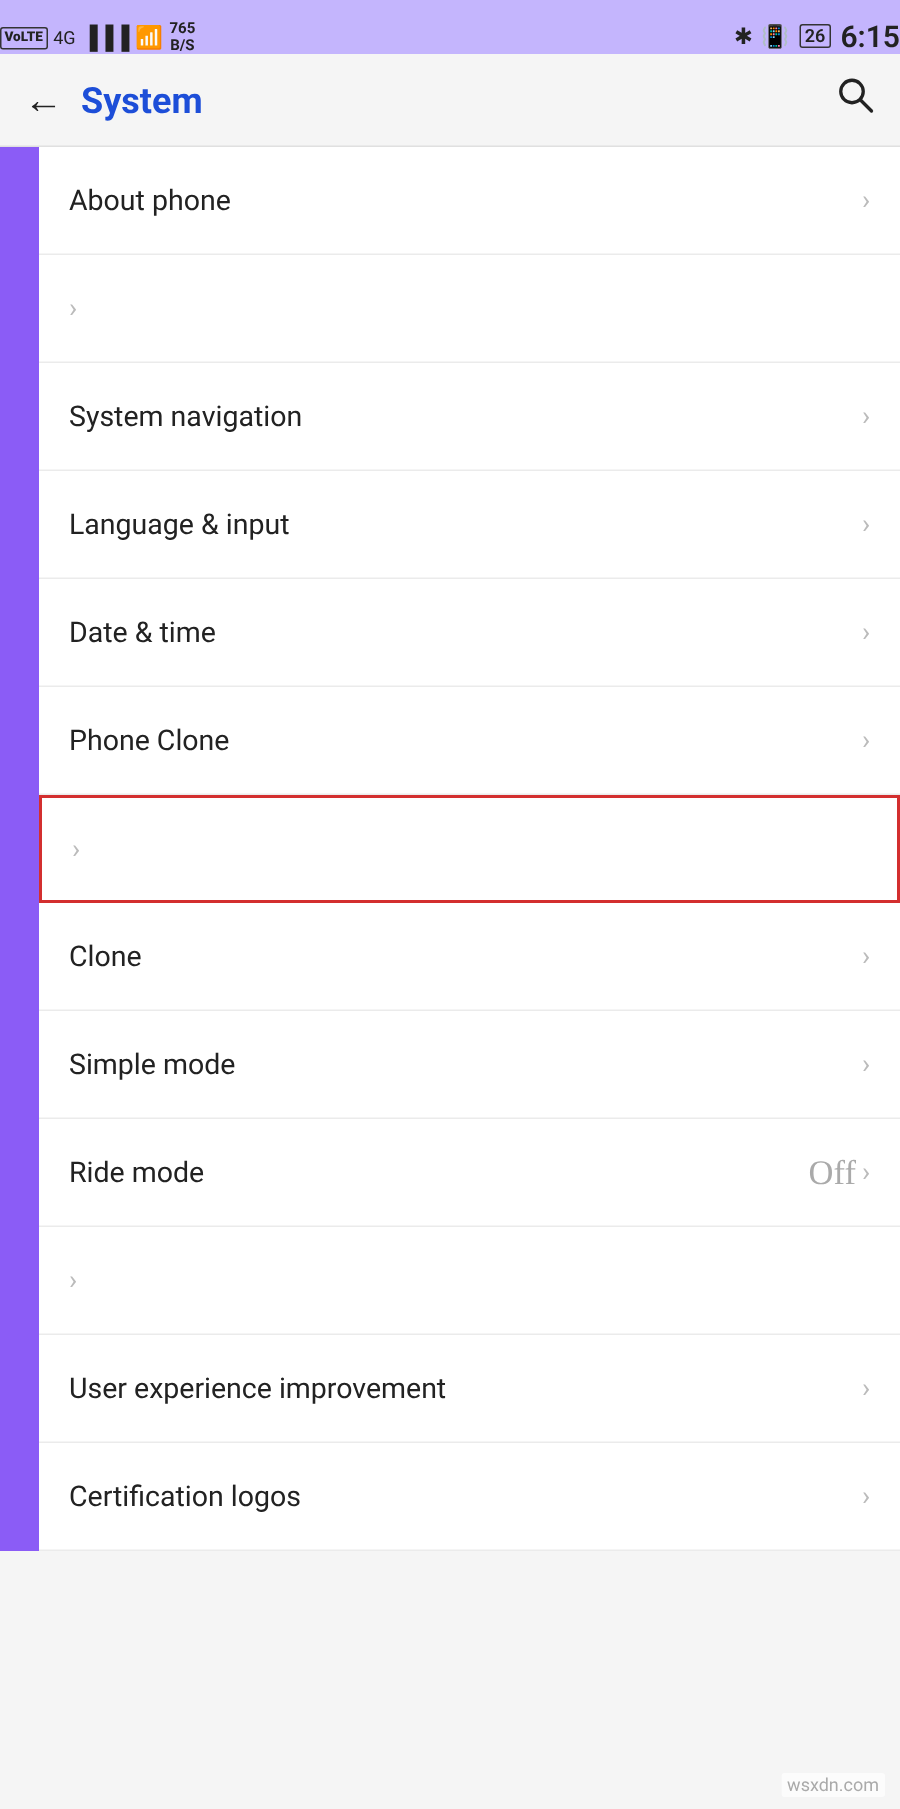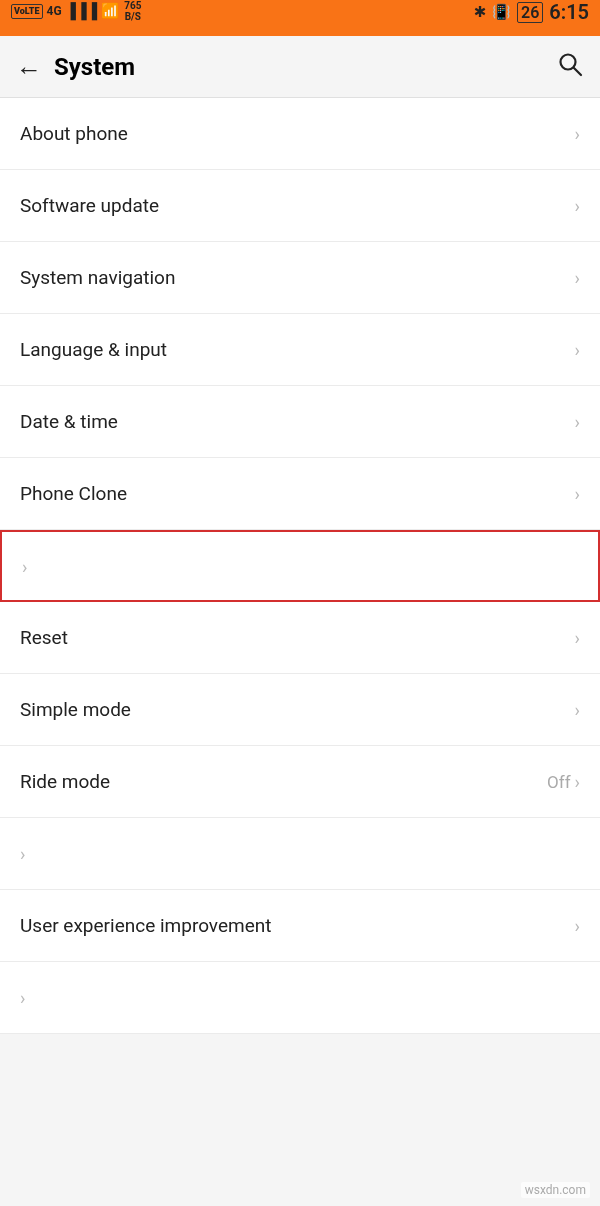--- a/index.html
+++ b/index.html
@@ -10,25 +10,25 @@
       min-height: 1206px;
       background: #f5f5f5;
       font-family: 'Roboto', Arial, sans-serif;
       color: #222;
     }
 
     
     .status-bar {
       width: 100%;
       height: 36px;
-      background: #f97316;
-      display: flex;
-      align-items: flex-start;
+      background: #c4b5fd;
+      display: flex;
+      align-items: flex-end;
       justify-content: space-between;
-      padding: 0 11px;
+      padding: 0 0;
       font-size: 13px;
       font-weight: 500;
     }
     .status-left {
       display: flex;
       align-items: center;
       gap: 4px;
       font-size: 12px;
       font-weight: 700;
     }
@@ -65,32 +65,33 @@
       gap: 12px;
     }
     .back-arrow {
       font-size: 26px;
       color: #222;
       cursor: pointer;
     }
     .app-bar-title {
       font-size: 24px;
       font-weight: 700;
-      color: #000000;
+      color: #1d4ed8;
     }
     .search-icon-btn {
       font-size: 26px;
       color: #222;
       cursor: pointer;
     }
 
     
     .settings-list {
       background: #8b5cf6;
       width: 100%;
+      padding-left: 26px;
     }
 
     .settings-item {
       display: flex;
       align-items: center;
       justify-content: space-between;
       padding: 0 20px;
       min-height: 72px;
       background: #fff;
       border-bottom: 1px solid #ebebeb;
@@ -111,22 +112,23 @@
     }
 
     .item-right {
       display: flex;
       align-items: center;
       gap: 4px;
       color: #aaa;
     }
 
     .item-value {
-      font-size: 17px;
+      font-size: 23px;
       color: #aaa;
+      font-family: Liberation Serif, serif;
     }
 
     .chevron {
       font-size: 18px;
       color: #bbb;
     }
 
     
     .watermark {
       position: fixed;
@@ -138,29 +140,29 @@
       padding: 1px 4px;
       border-radius: 2px;
     }
   </style>
 </head>
 <body>
 
 <div class="status-bar">
   <div class="status-left">
     <span class="volte-badge">VoLTE</span>
-    <span style="font-size:12px;font-weight:700;">4G</span>
+    <span style="font-size:12px;font-weight:400;">4G</span>
     <span style="font-size:15px;">▐▐▐</span>
     <span style="font-size:15px;">📶</span>
     <span style="font-size:10px;line-height:1.1;text-align:center;">765<br>B/S</span>
   </div>
   <div class="status-right">
     <span style="font-size:15px;">✱</span>
     <span style="font-size:15px;">📳</span>
-    <span style="border:1.5px solid #333;border-radius:2px;font-size:16px;padding:0 3px;font-weight:600;">26</span>
+    <span style="border:1.5px solid #333;border-radius:2px;font-size:12px;padding:0 3px;font-weight:600;">26</span>
     <span style="font-size:20px;font-weight:600;">6:15</span>
   </div>
 </div>
 
 <div class="app-bar">
   <div class="app-bar-left">
     <span class="back-arrow">←</span>
     <span class="app-bar-title">System</span>
   </div>
   <span class="search-icon-btn">
@@ -172,21 +174,20 @@
 </div>
 
 <div class="settings-list" id="settings-list">
 <div class="settings-item">
       <span class="item-label">About phone</span>
       <div class="item-right">
         <span class="chevron">›</span>
       </div>
     </div>
     <div class="settings-item">
-      <span class="item-label">Software update</span>
       <div class="item-right">
         <span class="chevron">›</span>
       </div>
     </div>
     <div class="settings-item">
       <span class="item-label">System navigation</span>
       <div class="item-right">
         <span class="chevron">›</span>
       </div>
     </div>
@@ -207,21 +208,21 @@
       <div class="item-right">
         <span class="chevron">›</span>
       </div>
     </div>
     <div class="settings-item highlighted">
       <div class="item-right">
         <span class="chevron">›</span>
       </div>
     </div>
     <div class="settings-item">
-      <span class="item-label">Reset</span>
+      <span class="item-label">Clone</span>
       <div class="item-right">
         <span class="chevron">›</span>
       </div>
     </div>
     <div class="settings-item">
       <span class="item-label">Simple mode</span>
       <div class="item-right">
         <span class="chevron">›</span>
       </div>
     </div>
@@ -237,19 +238,20 @@
         <span class="chevron">›</span>
       </div>
     </div>
     <div class="settings-item">
       <span class="item-label">User experience improvement</span>
       <div class="item-right">
         <span class="chevron">›</span>
       </div>
     </div>
     <div class="settings-item">
+      <span class="item-label">Certification logos</span>
       <div class="item-right">
         <span class="chevron">›</span>
       </div>
     </div>
   </div>
 
 <div class="watermark">wsxdn.com</div>
 
 </body></html>

